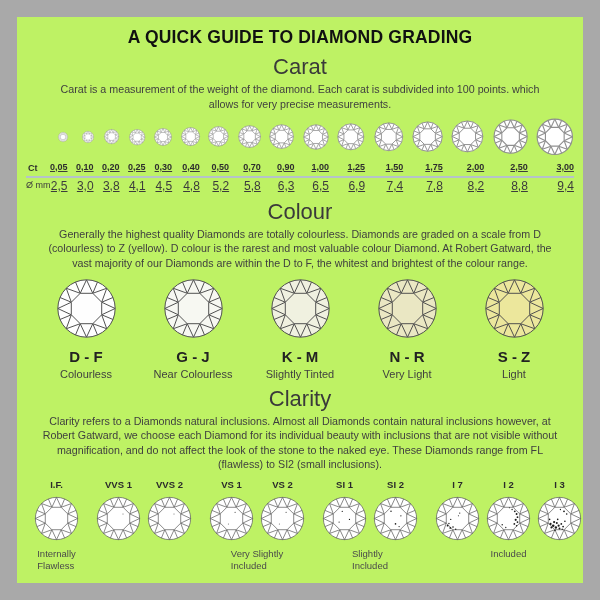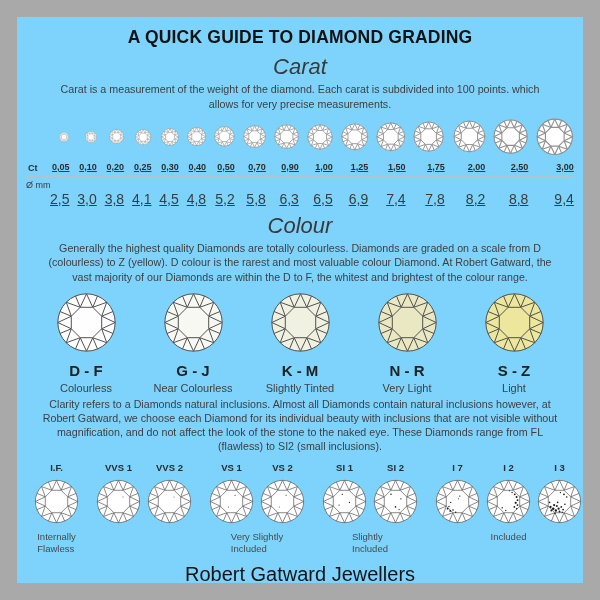--- a/index.html
+++ b/index.html
@@ -7,55 +7,55 @@
     width:600px;height:600px;
     background:#a9a9a9;
     font-family:"Liberation Sans", sans-serif;
     color:#3c3c3c;
     box-sizing:border-box;
   }
   .frame{
     position:absolute;left:0;top:0;width:600px;height:600px;
     box-sizing:border-box;
     border:17px solid #a9a9a9;
-    background:#7dd3fc;
+    background:#bef264;
     overflow:hidden;
   }
   .content{
     width:100%;height:100%;
     box-sizing:border-box;
     padding:6px 10px 0 10px;
     display:flex;flex-direction:column;
     align-items:center;
   }
   .title{
     font-size:17.5px;font-weight:700;color:#111;
     letter-spacing:.2px;text-align:center;margin-top:4px;
   }
   .section-heading{
     font-size:22px;font-weight:400;color:#3a3a3a;
-    text-align:left;line-height:1.15;margin-top:6px;font-style:italic;
+    text-align:left;line-height:1.15;margin-top:6px;
   }
   .para{
     font-size:10.7px;line-height:1.33;color:#3f3f3f;
     text-align:center;white-space:pre-line;margin-top:3px;
   }
   
   .carat-table{
     position:relative;
     width:548px;
     margin-top:4px;
     padding-left:24px;
     box-sizing:border-box;
     display:flex;justify-content:space-between;align-items:flex-start;
   }
   .carat-col{display:flex;flex-direction:column;align-items:flex-end;text-decoration:underline;}
   .carat-stone-box{height:44px;display:flex;align-items:center;justify-content:center;}
   .carat-ct{font-size:9px;font-weight:700;color:#2d2d2d;margin-top:3px;height:11px;}
-  .carat-mm{font-size:14px;color:#3c3c3c;margin-top:18px;}
+  .carat-mm{font-size:12px;color:#3c3c3c;margin-top:6px;}
   .carat-line{
     position:absolute;left:0;right:0;top:61px;height:2px;
   }
   .carat-rowlabel-ct{
     position:absolute;left:2px;top:48px;
     font-size:9px;font-weight:700;color:#2d2d2d;
   }
   .carat-rowlabel-mm{
     position:absolute;left:0px;top:65px;
     font-size:9px;color:#3c3c3c;
@@ -853,20 +853,21 @@
               <line x1="74.9" y1="39.7" x2="83.2" y2="16.8"></line>
               <line x1="74.9" y1="39.7" x2="97.0" y2="50.0"></line>
       <polygon points="74.9,60.3 60.3,74.9 39.7,74.9 25.1,60.3 25.1,39.7 39.7,25.1 60.3,25.1 74.9,39.7" fill="#ece79c"></polygon>
     </g>
           </svg>
           <div class="colour-range">S - Z</div>
           <div class="colour-label">Light</div>
         </div>
       </div>
 
+    <div class="section-heading">Clarity</div>
     <div class="para">Clarity refers to a Diamonds natural inclusions. Almost all Diamonds contain natural inclusions however, at
 Robert Gatward, we choose each Diamond for its individual beauty with inclusions that are not visible without
 magnification, and do not affect the look of the stone to the naked eye. These Diamonds range from FL
 (flawless) to SI2 (small inclusions).</div>
 
     <div class="clarity-row" id="clarity-row">
         <div class="clarity-group">
           <div class="clarity-stones">
             <div class="clarity-stone">
               <div class="clarity-grade">I.F.</div>

